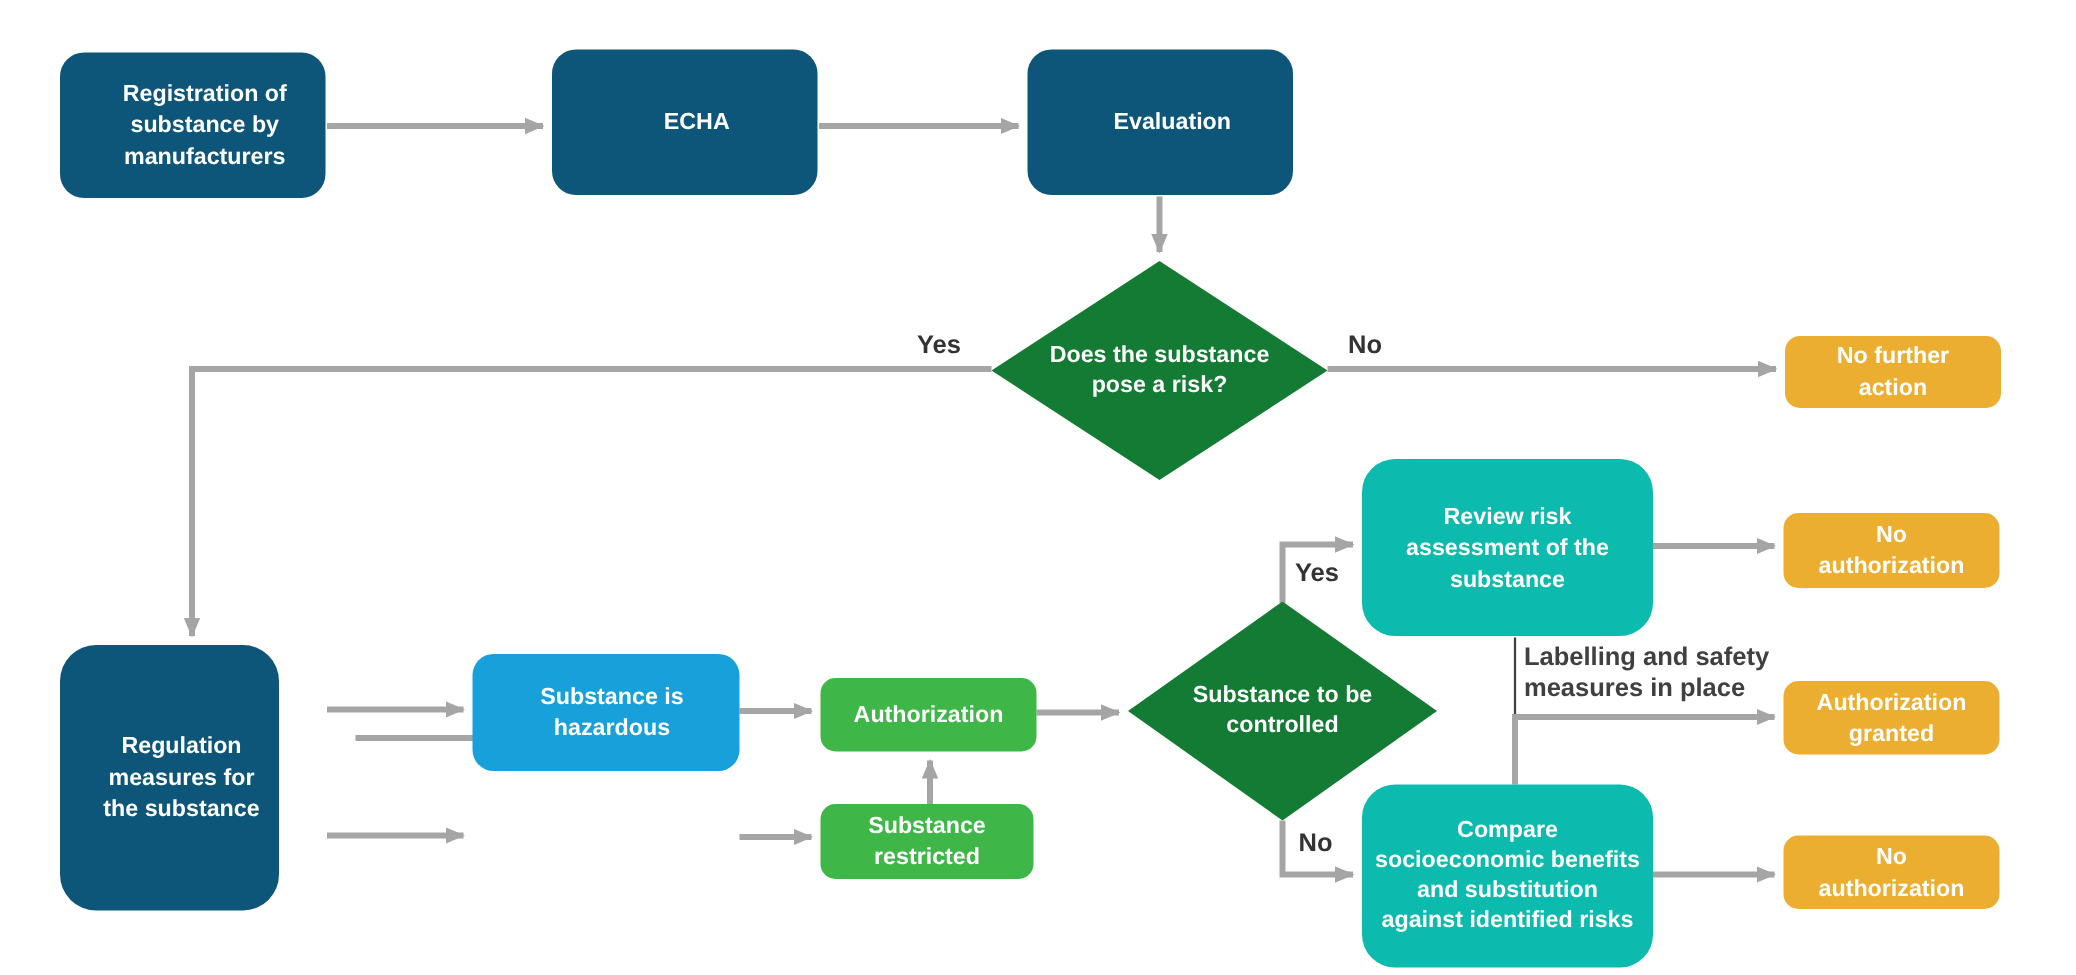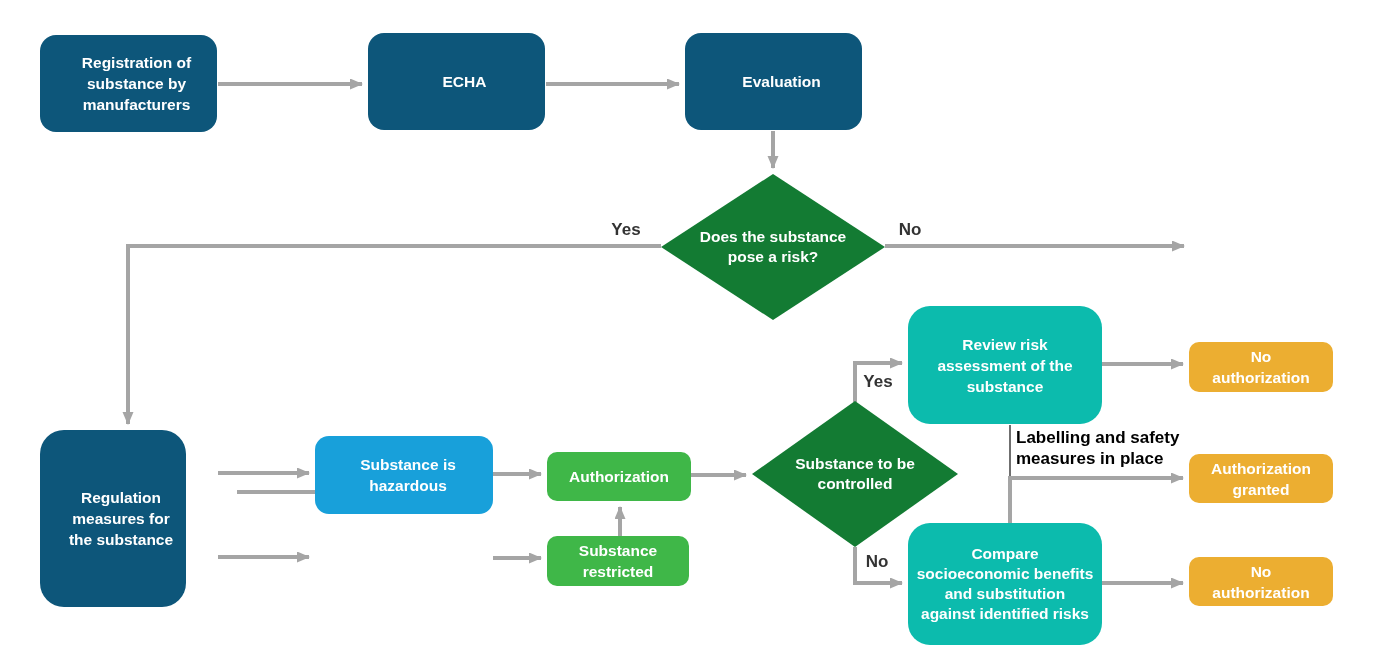--- a/index.html
+++ b/index.html
@@ -13,21 +13,21 @@
   .lightblue{background:#18A0DA;border-radius:14px;}
   .green{background:#3FB748;border-radius:10px;}
   .gold{background:#ECAE31;border-radius:10px;}
   .teal{background:#0CBBAD;border-radius:22px;}
   .diamond-wrap{position:absolute;display:flex;align-items:center;justify-content:center;}
   .diamond-shape{position:absolute;left:0;top:0;right:0;bottom:0;background:#137B33;
                  clip-path:polygon(50% 0,100% 50%,50% 100%,0 50%);}
   .diamond-label{position:relative;z-index:1;color:#FFFFFF;font-weight:bold;font-size:15.5px;
                  line-height:20px;text-align:center;max-width:150px;}
   .edge-label{position:absolute;color:#333333;font-weight:bold;font-size:17px;text-align:center;}
-  .note{position:absolute;color:#000000;font-weight:bold;font-size:17px;line-height:21px;text-align:left;}
+  .note{position:absolute;color:#404040;font-weight:bold;font-size:17px;line-height:21px;text-align:left;}
 </style>
 </head>
 <body>
 
 <div id="stage">
 
   <svg id="edges" viewBox="0 0 1384 650">
     <defs>
       <marker id="ah" markerUnits="userSpaceOnUse" markerWidth="14" markerHeight="12" refX="12" refY="5.5" orient="auto">
         <polygon points="0,0 13,5.5 0,11" fill="#A5A5A5"></polygon>
@@ -57,20 +57,21 @@
 
   <div class="node dark" style="left:368px;top:33px;width:177px;height:97px;">ECHA</div>
 
   <div class="node dark" style="left:685px;top:33px;width:177px;height:97px;">Evaluation</div>
 
   <div class="diamond-wrap" style="left:661px;top:174px;width:224px;height:146px;">
     <div class="diamond-shape"></div>
     <div class="diamond-label">Does the substance pose a risk?</div>
   </div>
 
+  <div class="node gold" style="left:1190px;top:224px;width:144px;height:48px;">No further action</div>
 
   <div class="node dark" style="left:40px;top:430px;width:146px;height:177px;border-radius:24px;">Regulation measures for the substance</div>
 
   <div class="node lightblue" style="left:315px;top:436px;width:178px;height:78px;padding-left:20px;">Substance is hazardous</div>
 
 
   <div class="node green" style="left:547px;top:452px;width:144px;height:49px;">Authorization</div>
 
   <div class="node green" style="left:547px;top:536px;width:142px;height:50px;">Substance restricted</div>
 

